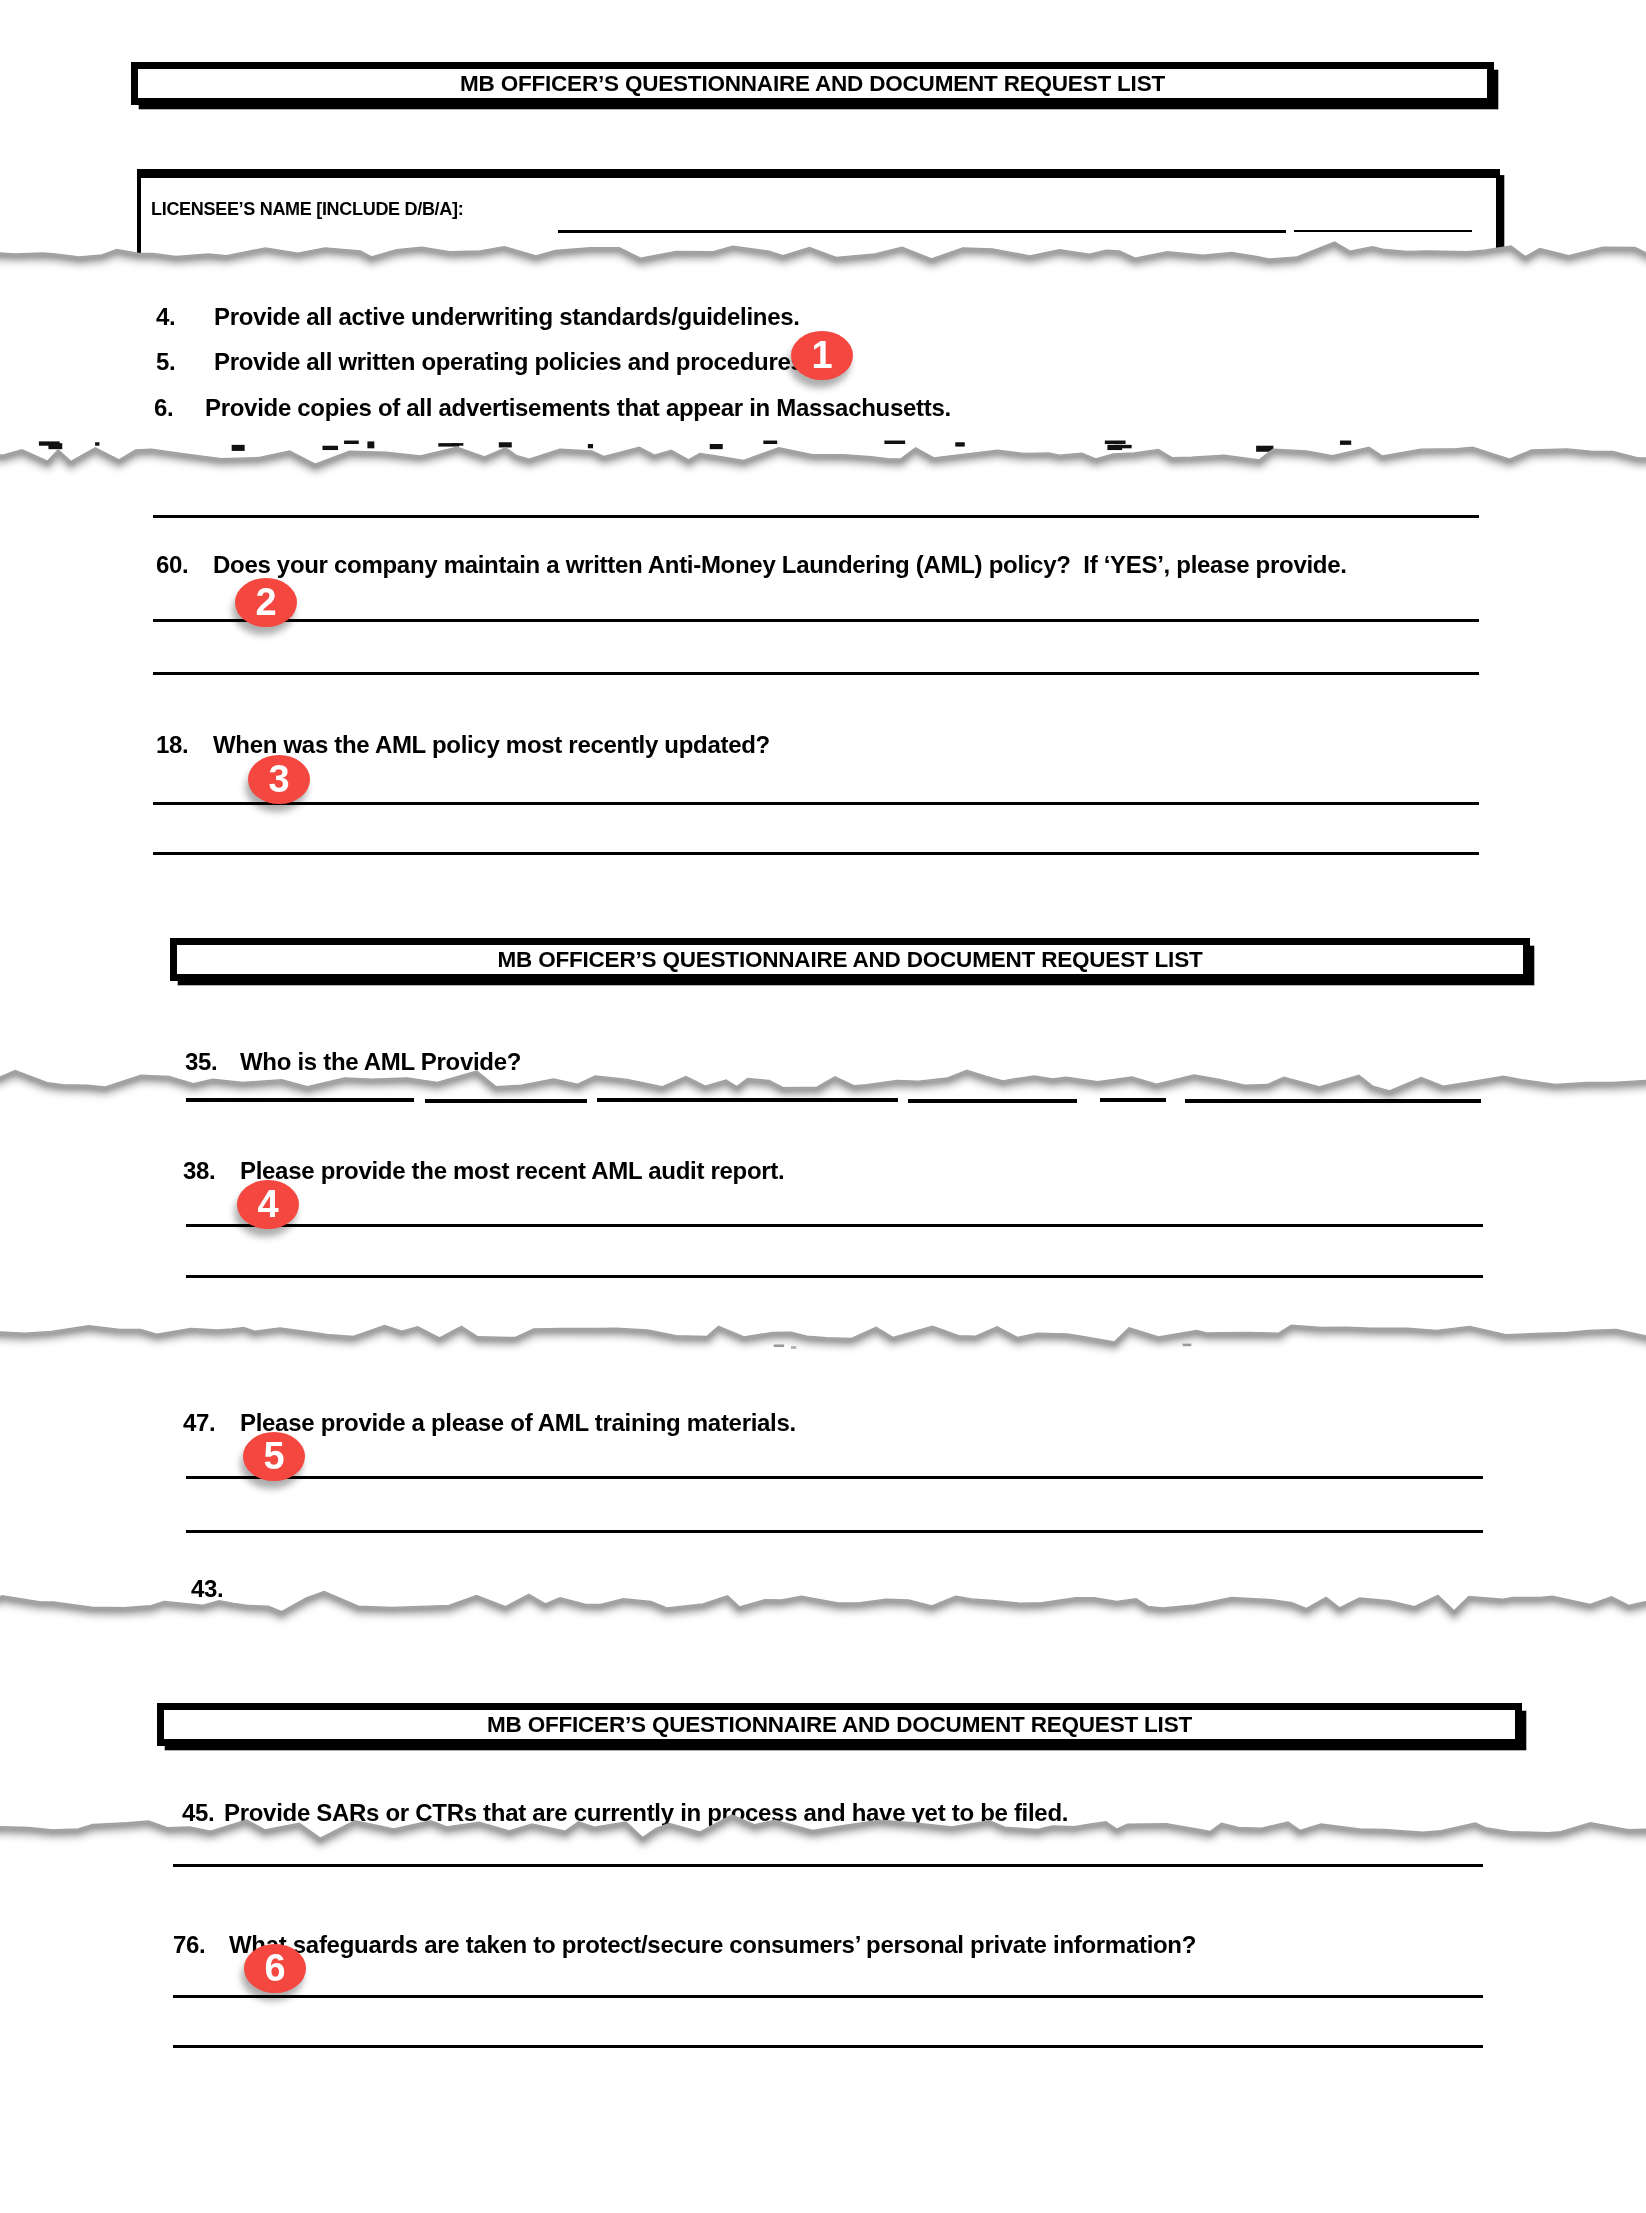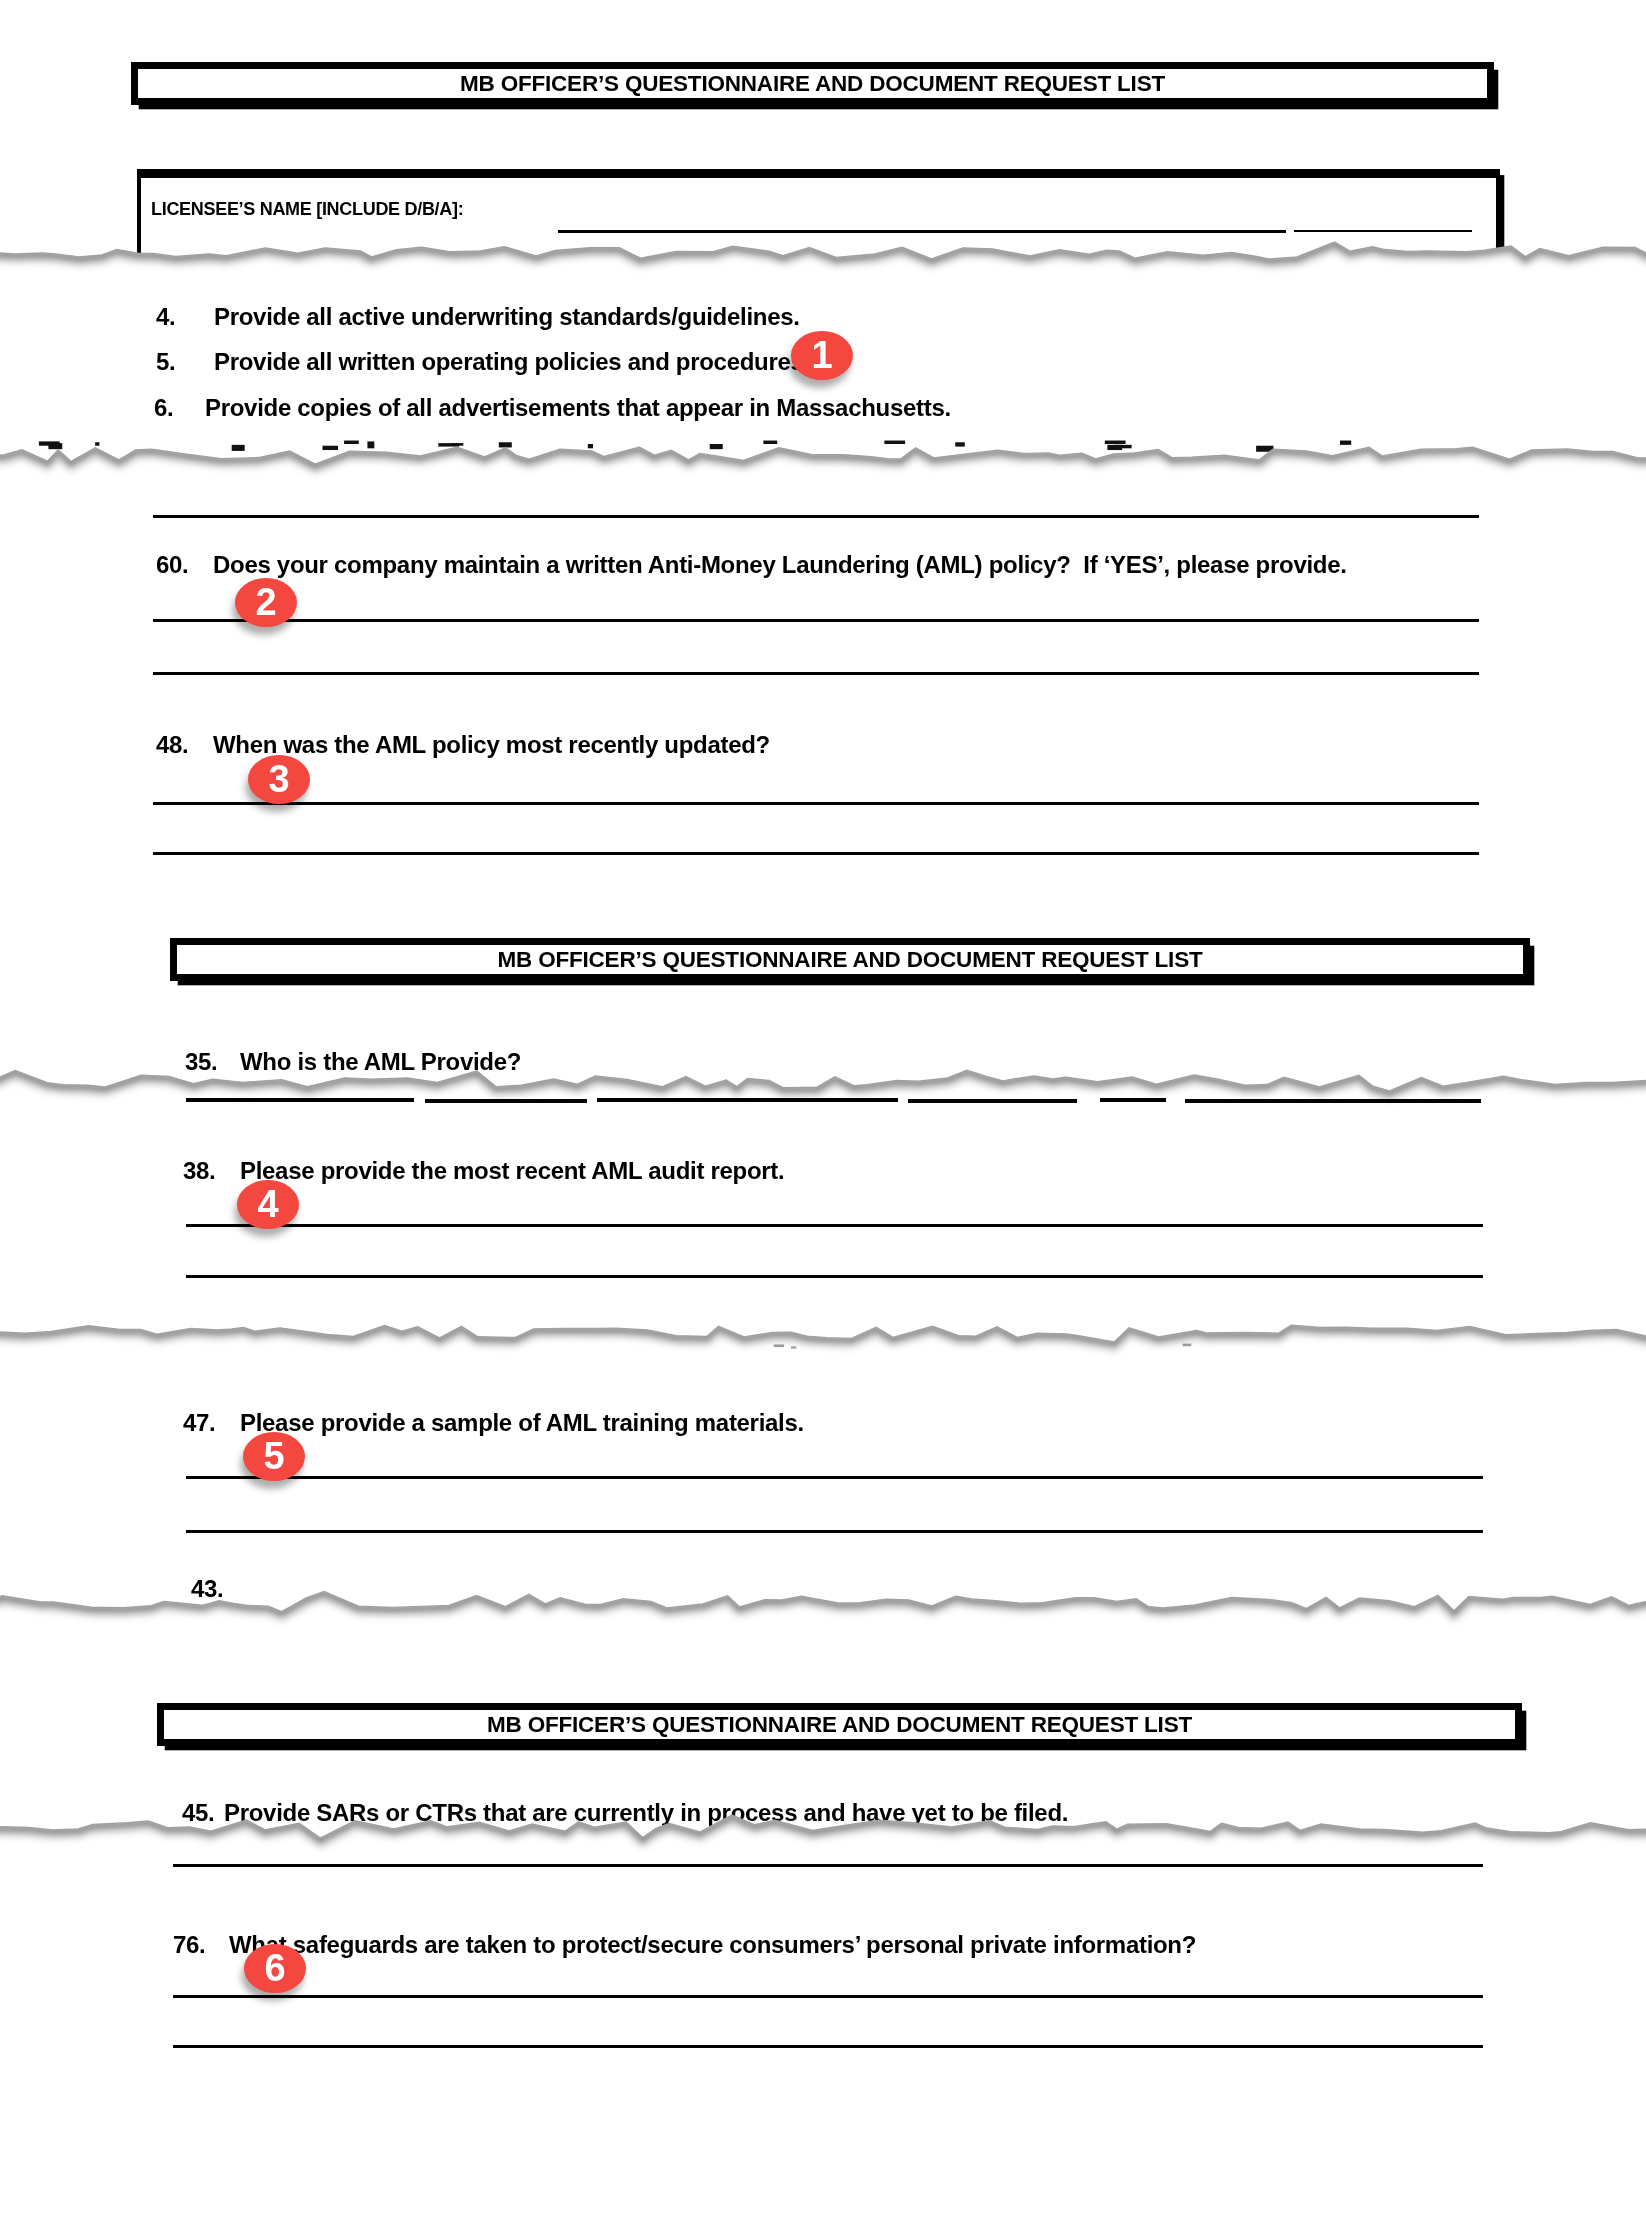--- a/index.html
+++ b/index.html
@@ -62,21 +62,21 @@
   <div class="ans-line" style="left:153px;top:515px;width:1326px;"></div>
 
   <div class="q" style="top:551px">
     <span class="qn" style="left:156px">60.</span>
     <span class="qt" style="left:213px">Does your company maintain a written Anti-Money Laundering (AML) policy?  If ‘YES’, please provide.</span>
   </div>
   <div class="ans-line" style="left:153px;top:619px;width:1326px;"></div>
   <div class="ans-line" style="left:153px;top:672px;width:1326px;"></div>
 
   <div class="q" style="top:731px">
-    <span class="qn" style="left:156px">48.</span>
+    <span class="qn" style="left:156px">18.</span>
     <span class="qt" style="left:213px">When was the AML policy most recently updated?</span>
   </div>
   <div class="ans-line" style="left:153px;top:802px;width:1326px;"></div>
   <div class="ans-line" style="left:153px;top:852px;width:1326px;"></div>
 
   <div class="hdr" style="left:170px;top:938px;width:1360px;">
     <div class="hdr-inner">MB OFFICER’S QUESTIONNAIRE AND DOCUMENT REQUEST LIST</div>
   </div>
 
   <div class="q" style="top:1048px">
@@ -93,21 +93,21 @@
 
   <div class="q" style="top:1157px">
     <span class="qn" style="left:183px">38.</span>
     <span class="qt" style="left:240px">Please provide the most recent AML audit report.</span>
   </div>
   <div class="ans-line" style="left:186px;top:1224px;width:1297px;"></div>
   <div class="ans-line" style="left:186px;top:1275px;width:1297px;"></div>
 
   <div class="q" style="top:1409px">
     <span class="qn" style="left:183px">47.</span>
-    <span class="qt" style="left:240px">Please provide a sample of AML training materials.</span>
+    <span class="qt" style="left:240px">Please provide a please of AML training materials.</span>
   </div>
   <div class="ans-line" style="left:186px;top:1476px;width:1297px;"></div>
   <div class="ans-line" style="left:186px;top:1530px;width:1297px;"></div>
 
   <div class="q" style="top:1575px">
     <span class="qn" style="left:191px">43.</span>
   </div>
 
   <div class="hdr" style="left:157px;top:1703px;width:1365px;">
     <div class="hdr-inner">MB OFFICER’S QUESTIONNAIRE AND DOCUMENT REQUEST LIST</div>

